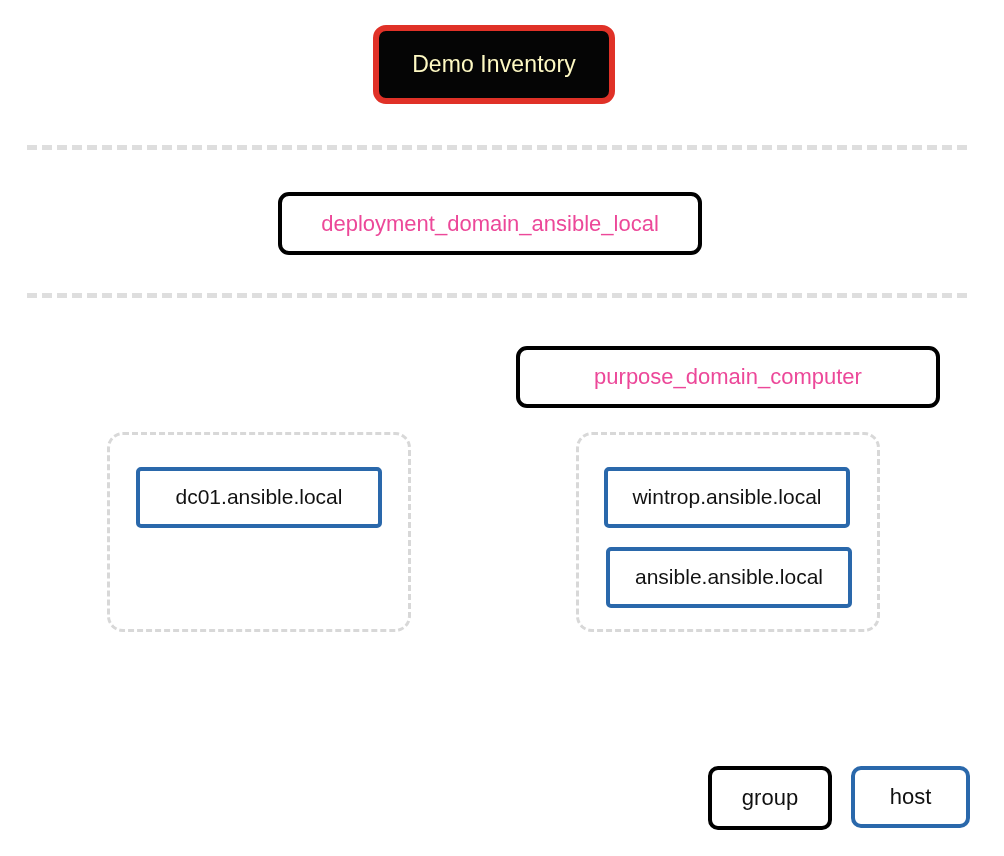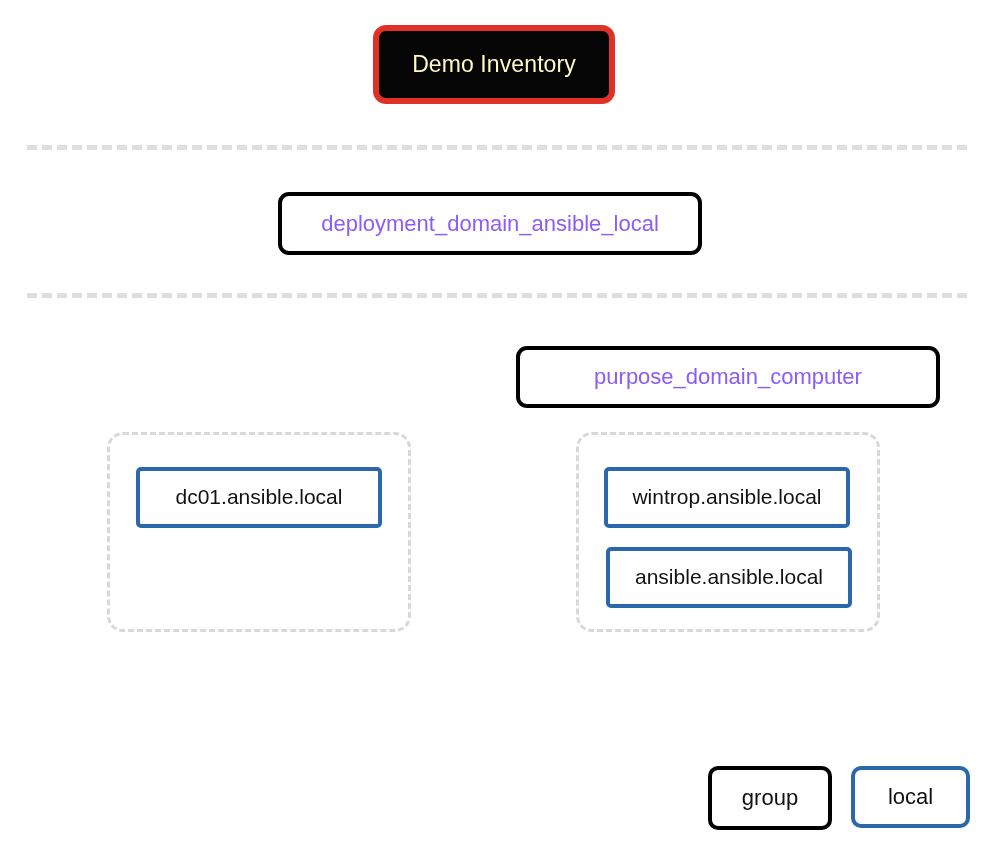--- a/index.html
+++ b/index.html
@@ -22,21 +22,21 @@
 
   
   .node {
     position: absolute;
     box-sizing: border-box;
     display: flex;
     align-items: center;
     justify-content: center;
     text-align: center;
     background: #ffffff;
-    color: #8b5cf6;
+    color: #ec4899;
     line-height: 1.15;
     white-space: nowrap;
   }
 
   
   .node-root {
     background: #050505;
     color: #fef9c3;
     border: 6px solid #e03127;
     border-radius: 13px;
@@ -136,16 +136,16 @@
 
   <div class="node node-host" style="left:606px; top:547px; width:246px; height:61px;">
     <span>ansible.ansible.local</span>
   </div>
 
   <div class="legend-box legend-group" style="left:708px; top:766px; width:124px; height:64px;">
     <span>group</span>
   </div>
 
   <div class="legend-box legend-host" style="left:851px; top:766px; width:119px; height:62px;">
-    <span>local</span>
+    <span>host</span>
   </div>
 
 </div>
 
 </body></html>

